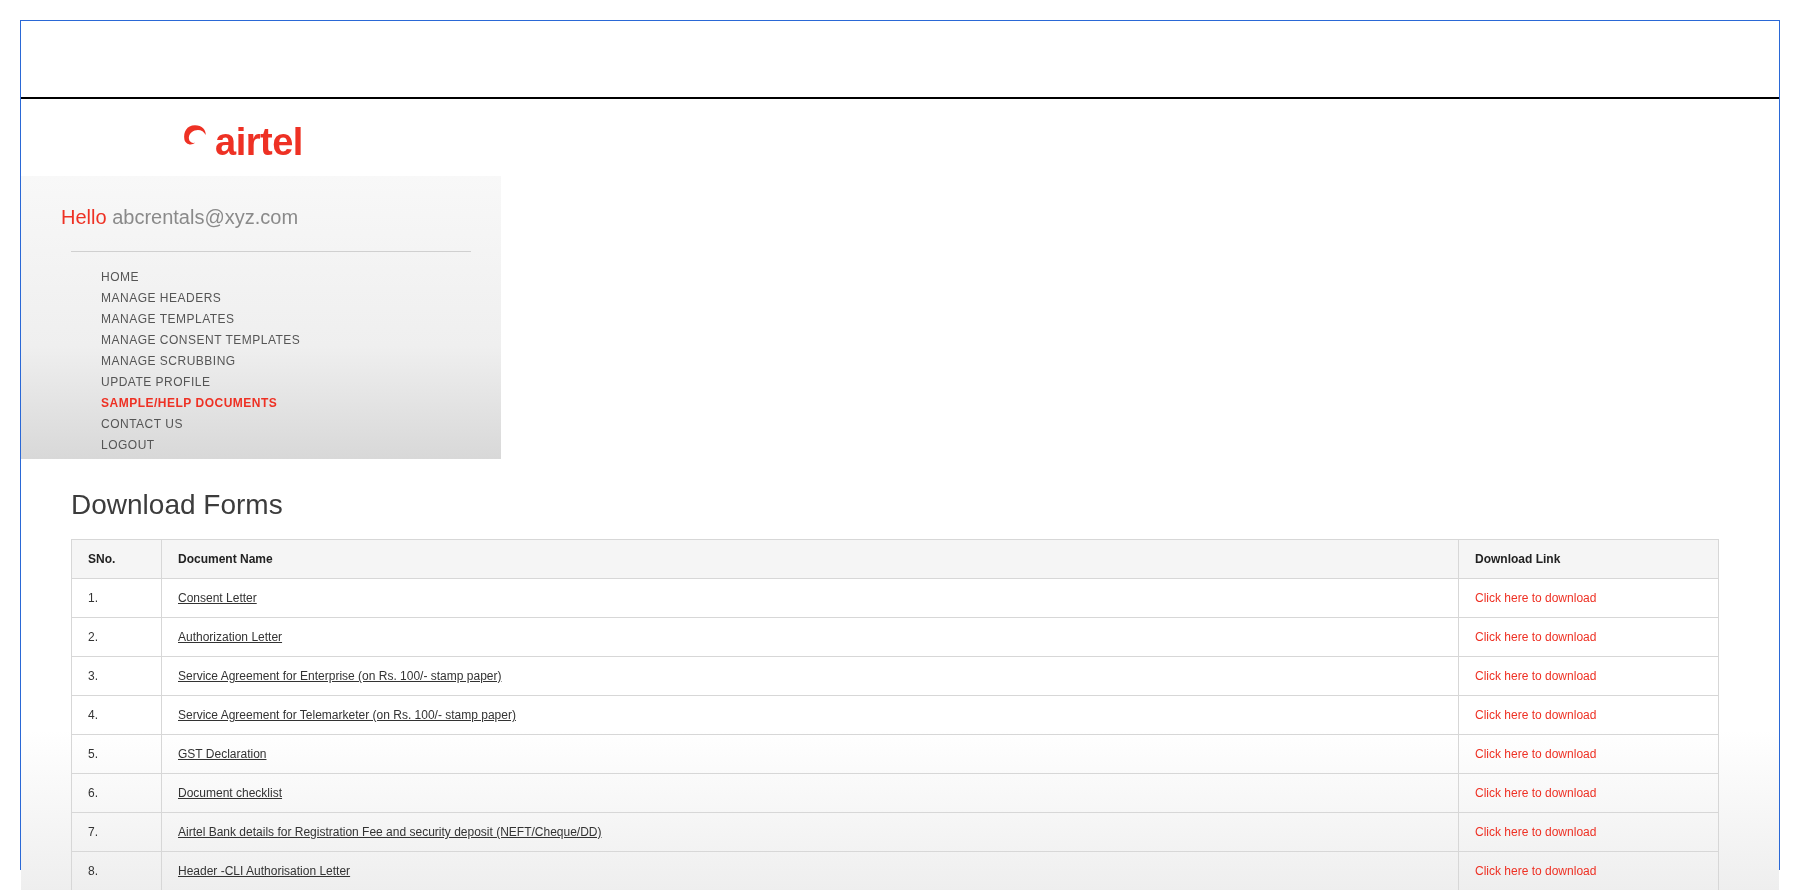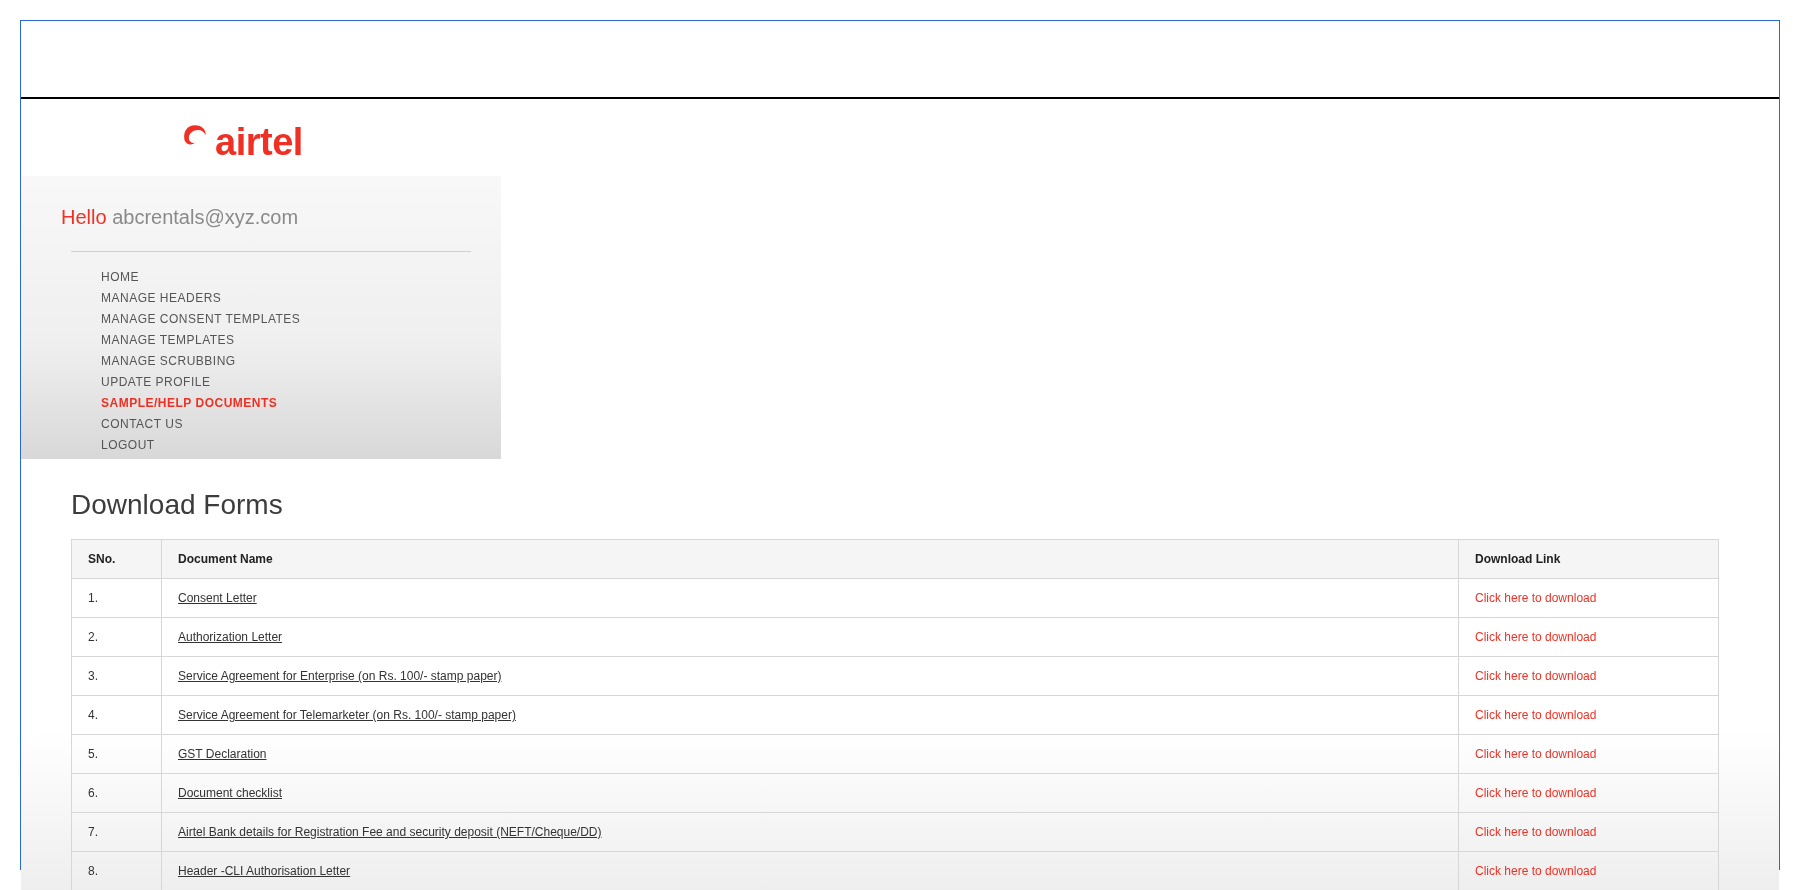--- a/index.html
+++ b/index.html
@@ -180,22 +180,22 @@
 
     <div class="sidebar">
       <div class="greeting">
         <span class="hello">Hello</span>
         <span class="email">abcrentals@xyz.com</span>
       </div>
       <div class="sidebar-divider"></div>
       <nav class="nav" id="nav-container">
           <a class="nav-item">HOME</a>
           <a class="nav-item">MANAGE HEADERS</a>
+          <a class="nav-item">MANAGE TEMPLATES</a>
           <a class="nav-item">MANAGE CONSENT TEMPLATES</a>
-          <a class="nav-item">MANAGE TEMPLATES</a>
           <a class="nav-item">MANAGE SCRUBBING</a>
           <a class="nav-item">UPDATE PROFILE</a>
           <a class="nav-item active">SAMPLE/HELP DOCUMENTS</a>
           <a class="nav-item">CONTACT US</a>
           <a class="nav-item">LOGOUT</a>
         </nav>
     </div>
 
     <div class="main">
       <h1 class="page-title">Download Forms</h1>

